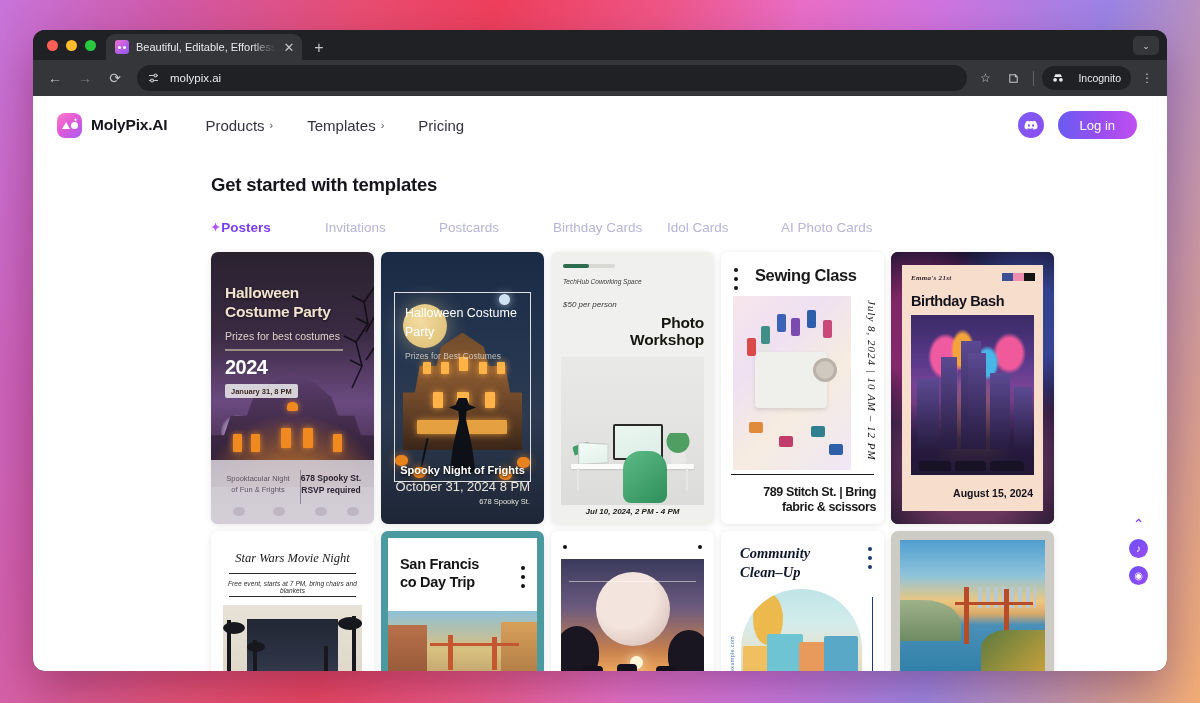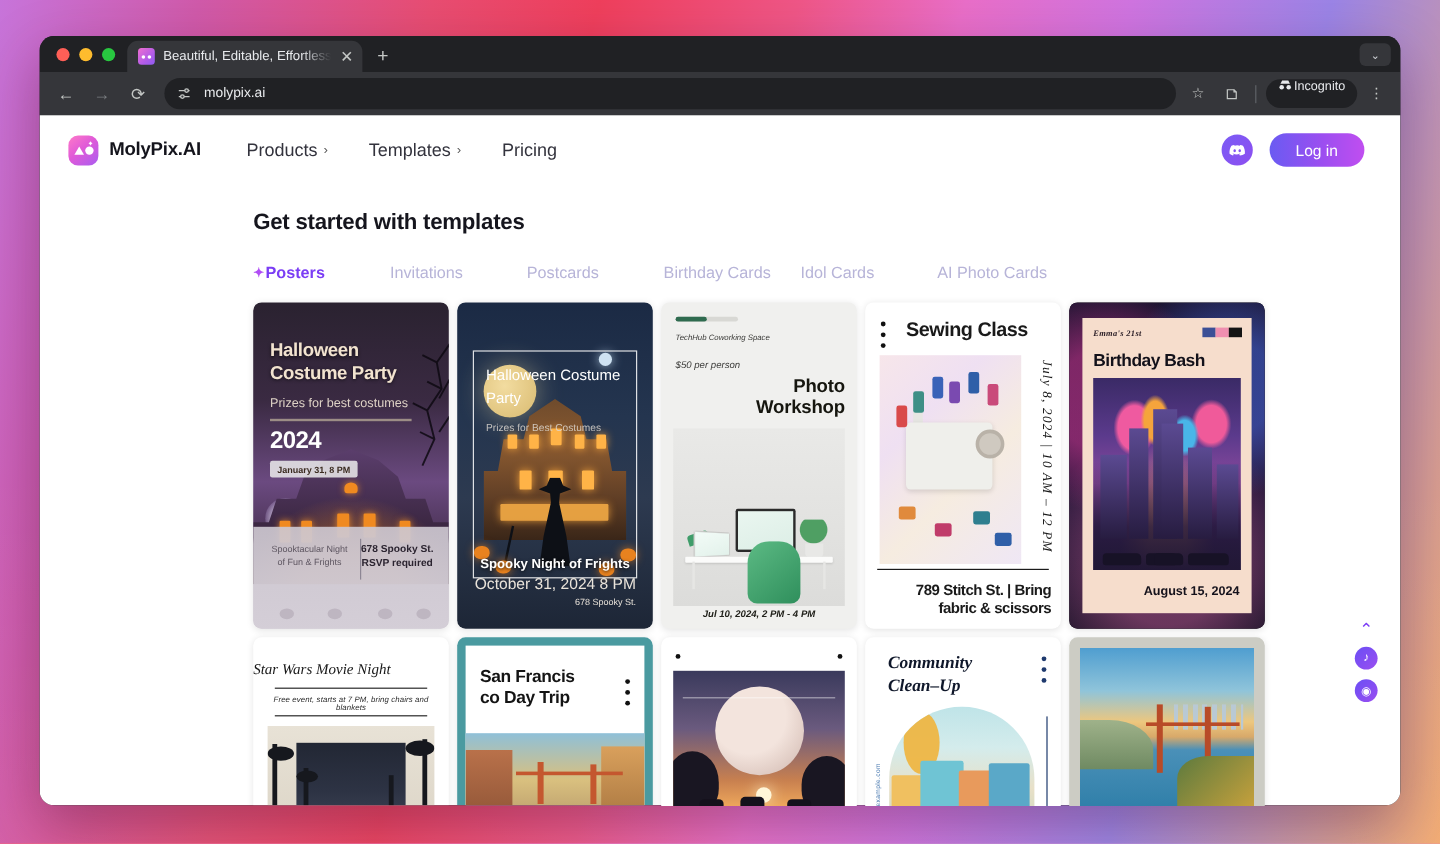--- a/index.html
+++ b/index.html
@@ -74,22 +74,22 @@
   .omnibox {
     flex: 1; height: 26px; background: #202124; border-radius: 14px;
     display: flex; align-items: center; padding: 0 10px 0 9px; gap: 9px; margin-left: 4px;
   }
   .omni-icon { width: 15px; height: 15px; color:#c4c7c5; display:flex; align-items:center; justify-content:center;}
   .omni-url { color: #e8eaed; font-size: 11.5px; }
   .tb-right { display: flex; align-items: center; gap: 4px; }
   .tb-ico { width: 24px; height:24px; display:flex; align-items:center; justify-content:center; color:#c4c7c5; font-size:12px;}
   .divider-v { width:1px; height:15px; background:#5f6368; margin:0 4px; }
   .incognito {
-    height: 24px; background: #202124; border-radius: 13px; display:flex; align-items:flex-start;
-    gap:1px; padding: 0 10px; color:#e8eaed; font-size: 10.5px;
+    height: 24px; background: #202124; border-radius: 13px; display:flex; align-items:center;
+    gap:14px; padding: 0 10px; color:#e8eaed; font-size: 10.5px;
   }
 
   
   .viewport {
     height: calc(641px - 30px - 36px);
     background: #ffffff; position: relative; overflow: hidden;
     border-radius: 0 0 10px 10px;
   }
   .site-header {
     height: 58px; display: flex; align-items: center; padding: 0 30px 0 24px; gap: 0;
@@ -151,21 +151,21 @@
   .hw1-moon { position:absolute; left:10px; top:163px; width:34px;height:34px;border-radius:50%;
               background:radial-gradient(circle,#d9cfe8 30%, rgba(200,180,230,.25) 70%, transparent); }
   .hw1-tree { position:absolute; right:-4px; top:10px; width:52px; height:150px; opacity:.85;}
   .hw1-title { position:absolute; left:14px; top:32px; right:12px; color:#f2e3cf; font-weight:800;
                font-size:15.5px; line-height:1.2; letter-spacing:-.3px; text-shadow:0 1px 3px rgba(0,0,0,.6);}
   .hw1-sub { position:absolute; left:14px; top:78px; color:#ded2c6; font-size:10.5px; }
   .hw1-rule { position:absolute; left:14px; top:97px; width:118px; height:1.5px; background:#9c8d86; }
   .hw1-year { position:absolute; left:14px; top:104px; color:#fff; font-weight:800; font-size:20px; letter-spacing:-.5px;}
   .hw1-badge { position:absolute; left:14px; top:132px; background:rgba(236,236,236,.85); color:#3a2b20;
                font-size:7.5px; font-weight:700; padding:2.5px 6px; border-radius:2px; }
-  .hw1-foot { position:absolute; left:0; right:0; bottom:0; height:85px;
+  .hw1-foot { position:absolute; left:0; right:0; bottom:0; height:64px;
               background:linear-gradient(180deg, rgba(205,199,208,.92), rgba(212,206,215,.98));padding-left:18px; }
   .hw1-f1 { position:absolute; left:12px; top:14px; width:70px; color:#5d5560; font-size:7.5px; line-height:1.4; text-align:center;}
   .hw1-f2 { position:absolute; right:10px; top:12px; width:66px; color:#2b2430; font-size:8.5px; font-weight:800; line-height:1.45; text-align:center;}
   .hw1-fdiv { position:absolute; left:89px; top:10px; width:1px; height:34px; background:#8d8694; }
   .hw1-pump { position:absolute; bottom:8px; width:12px;height:9px;border-radius:50%; background:#b7aeba; opacity:.75; }
 
   
   .hw2 { background: linear-gradient(180deg,#1b2a44 0%, #24354f 35%, #2d3a50 60%, #1d2636 100%); }
   .hw2-moon { position:absolute; left:22px; top:52px; width:44px;height:44px;border-radius:50%;
               background:radial-gradient(circle at 40% 40%, #f2dca0, #d9ba70); box-shadow:0 0 22px rgba(240,220,160,.45);}
@@ -256,21 +256,21 @@
       radial-gradient(ellipse at 50% 88%, rgba(255,180,90,.55) 0 18%, transparent 45%),
       linear-gradient(180deg,#3a2a66 0%, #5b3a8c 30%, #8c4a9e 55%, #3a2a55 100%);}
   .bd-sky { position:absolute; left:0; right:0; bottom:0; height:56%;
             background: linear-gradient(180deg, rgba(60,40,110,0) 0%, rgba(30,20,55,.8) 60%, #221836 100%);}
   .bd-bld { position:absolute; bottom:26px; background:linear-gradient(180deg,#5b4a92,#271c40); }
   .bd-car { position:absolute; bottom:4px; height:10px; border-radius:3px 4px 2px 2px; background:#171226;}
   .bd-date { position:absolute; right:10px; bottom:12px; color:#15121c; font-weight:800; font-size:10.5px;}
 
   
   .sw2 { background:#fff; }
-  .sw2-title { position:absolute; left:0; right:0; top:20px; color:#181818;
+  .sw2-title { position:absolute; left:0; right:0; top:20px; text-align:center; color:#181818;
                font-family:"Liberation Serif", serif; font-style:italic; font-size:12.5px;}
   .sw2-r { position:absolute; left:18px; right:18px; height:1px; background:#2a2a2a;}
   .sw2-sub { position:absolute; left:10px; right:10px; top:49px; text-align:center; color:#2a2a2a;
              font-size:6.5px; font-style:italic; letter-spacing:.1px;}
   .sw2-photo { position:absolute; left:12px; right:12px; top:74px; bottom:0;
      background: linear-gradient(180deg,#e8e2d6 0%, #ddd6c8 100%); overflow:hidden;}
   .sw2-screen { position:absolute; left:24px; right:24px; top:14px; bottom:0;
      background: linear-gradient(180deg,#222734 0%, #2d3344 60%, #3b4154 100%);}
   .palm { position:absolute; bottom:0; background:#16181e; }
 

